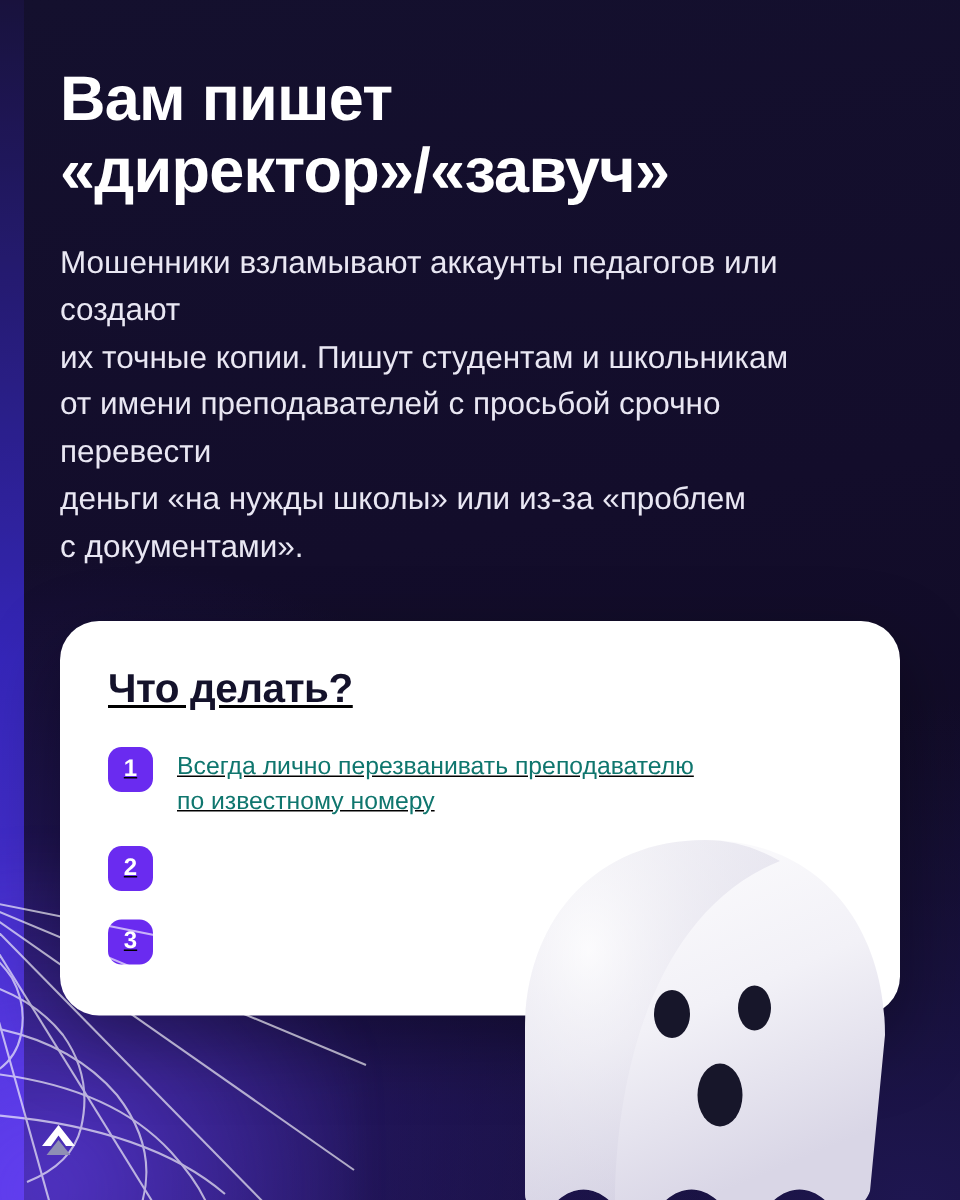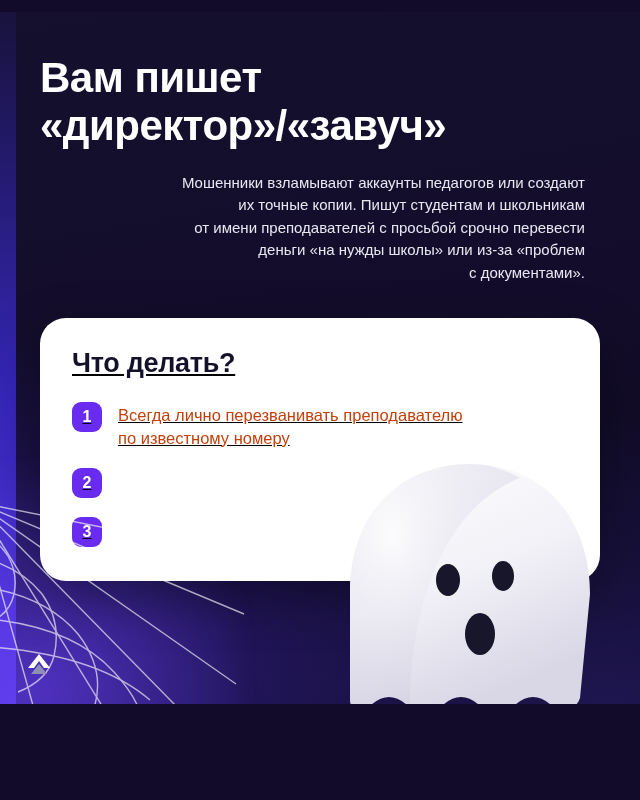--- a/index.html
+++ b/index.html
@@ -8,27 +8,26 @@
     height: 800px;
     overflow: hidden;
   }
   body {
     font-family: "Liberation Sans", sans-serif;
     background: #120b2a;
   }
   .poster {
     position: relative;
     width: 640px;
-    height: 692px;
+    height: 800px;
     overflow: hidden;
     background:
       radial-gradient(120% 90% at 8% 96%, #2c1b7a 0%, rgba(44,27,122,0) 55%),
       radial-gradient(130% 70% at 95% 100%, #1e1650 0%, rgba(30,22,80,0) 60%),
       linear-gradient(170deg, #14102e 0%, #130d2b 45%, #0f0a22 100%);
-    margin-top: 12px;
   }
   
   .edge-glow {
     position: absolute;
     left: 0; top: 0; bottom: 0;
     width: 16px;
     background: linear-gradient(180deg, #1a1340 0%, #3b2bd0 55%, #5b3bf0 100%);
     opacity: .85;
     filter: blur(0.5px);
   }
@@ -67,25 +66,24 @@
     color: #ffffff;
     font-size: 42px;
     line-height: 1.14;
     font-weight: 700;
     letter-spacing: -0.5px;
     white-space: pre-line;
   }
   p.lead {
     margin-top: 22px;
     color: #e9e7f3;
-    font-size: 15px;
+    font-size: 21px;
     line-height: 1.5;
     white-space: pre-line;
     max-width: 545px;
-    text-align: right;
   }
 
   .card {
     position: relative;
     margin: 34px 40px 0 40px;
     background: #ffffff;
     border-radius: 26px;
     padding: 30px 32px 34px 32px;
     box-shadow: 0 18px 50px rgba(0,0,0,.35);
     text-decoration: underline;
@@ -112,21 +110,21 @@
     background: #6a2bf0;
     color: #ffffff;
     font-size: 16px;
     font-weight: 700;
     display: flex;
     align-items: center;
     justify-content: center;
     margin-top: 1px;
   }
   .step-text {
-    color: #c2410c;
+    color: #0f766e;
     font-size: 16.5px;
     line-height: 1.35;
     white-space: pre-line;
     padding-top: 3px;
   }
 
   .logo {
     position: absolute;
     left: 22px;
     bottom: 22px;

